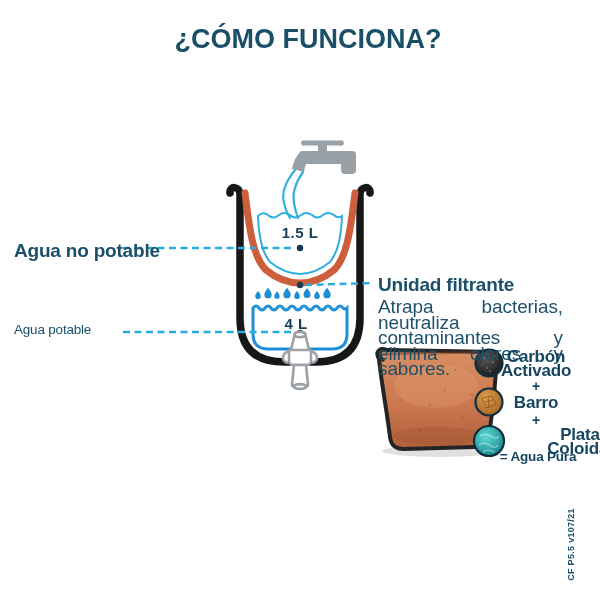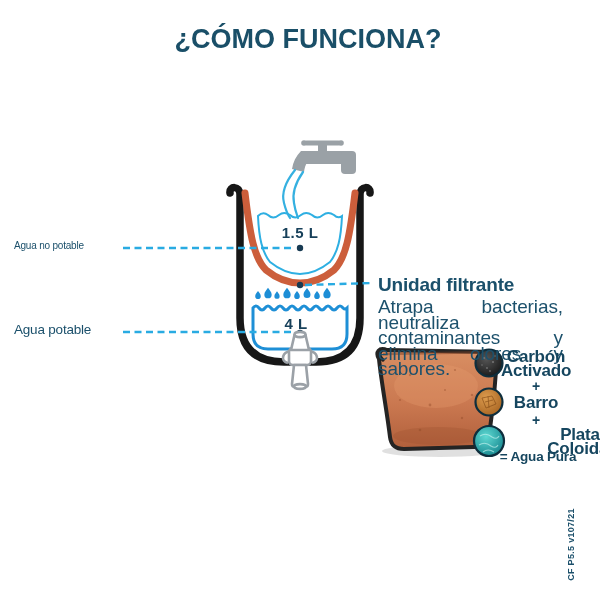--- a/index.html
+++ b/index.html
@@ -12,21 +12,21 @@
     position:absolute;top:16px;left:0;width:600px;
     text-align:center;font-size:27px;font-weight:bold;
     color:#1a4f68;letter-spacing:0px;margin:8px;
   }
   .diagram-svg{position:absolute;left:0;top:0;}
   .vol-label{
     position:absolute;text-align:center;font-weight:bold;
     font-size:15px;color:#17405a;letter-spacing:.5px;
   }
   .side-label{
-    position:absolute;font-weight:normal;font-size:10px;
+    position:absolute;font-weight:bold;font-size:19px;
     color:#1b506b;letter-spacing:-.2px;
   }
   .para{
     font-weight:normal;font-size:19px;line-height:15.5px;
     color:#1d516c;text-align:justify;margin:3px 0 0 0;letter-spacing:-.1px;
   }
   .right-block{position:absolute;left:378px;top:274px;width:185px;}
   .right-block .head{font-weight:bold;font-size:19px;color:#1b506b;letter-spacing:-.2px;}
   .left-block{position:absolute;left:14px;top:322px;width:170px;}
   .left-block .head{font-weight:normal;font-size:13.5px;color:#1b506b;letter-spacing:-.2px;}

